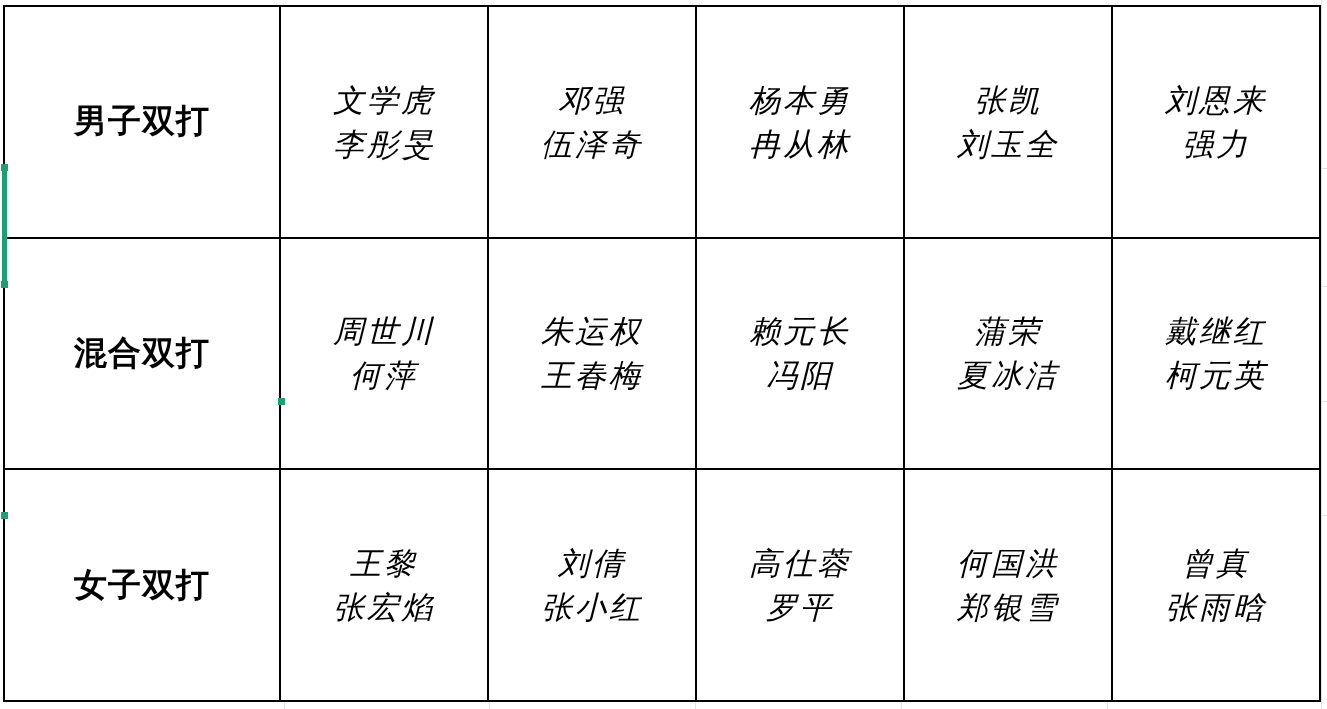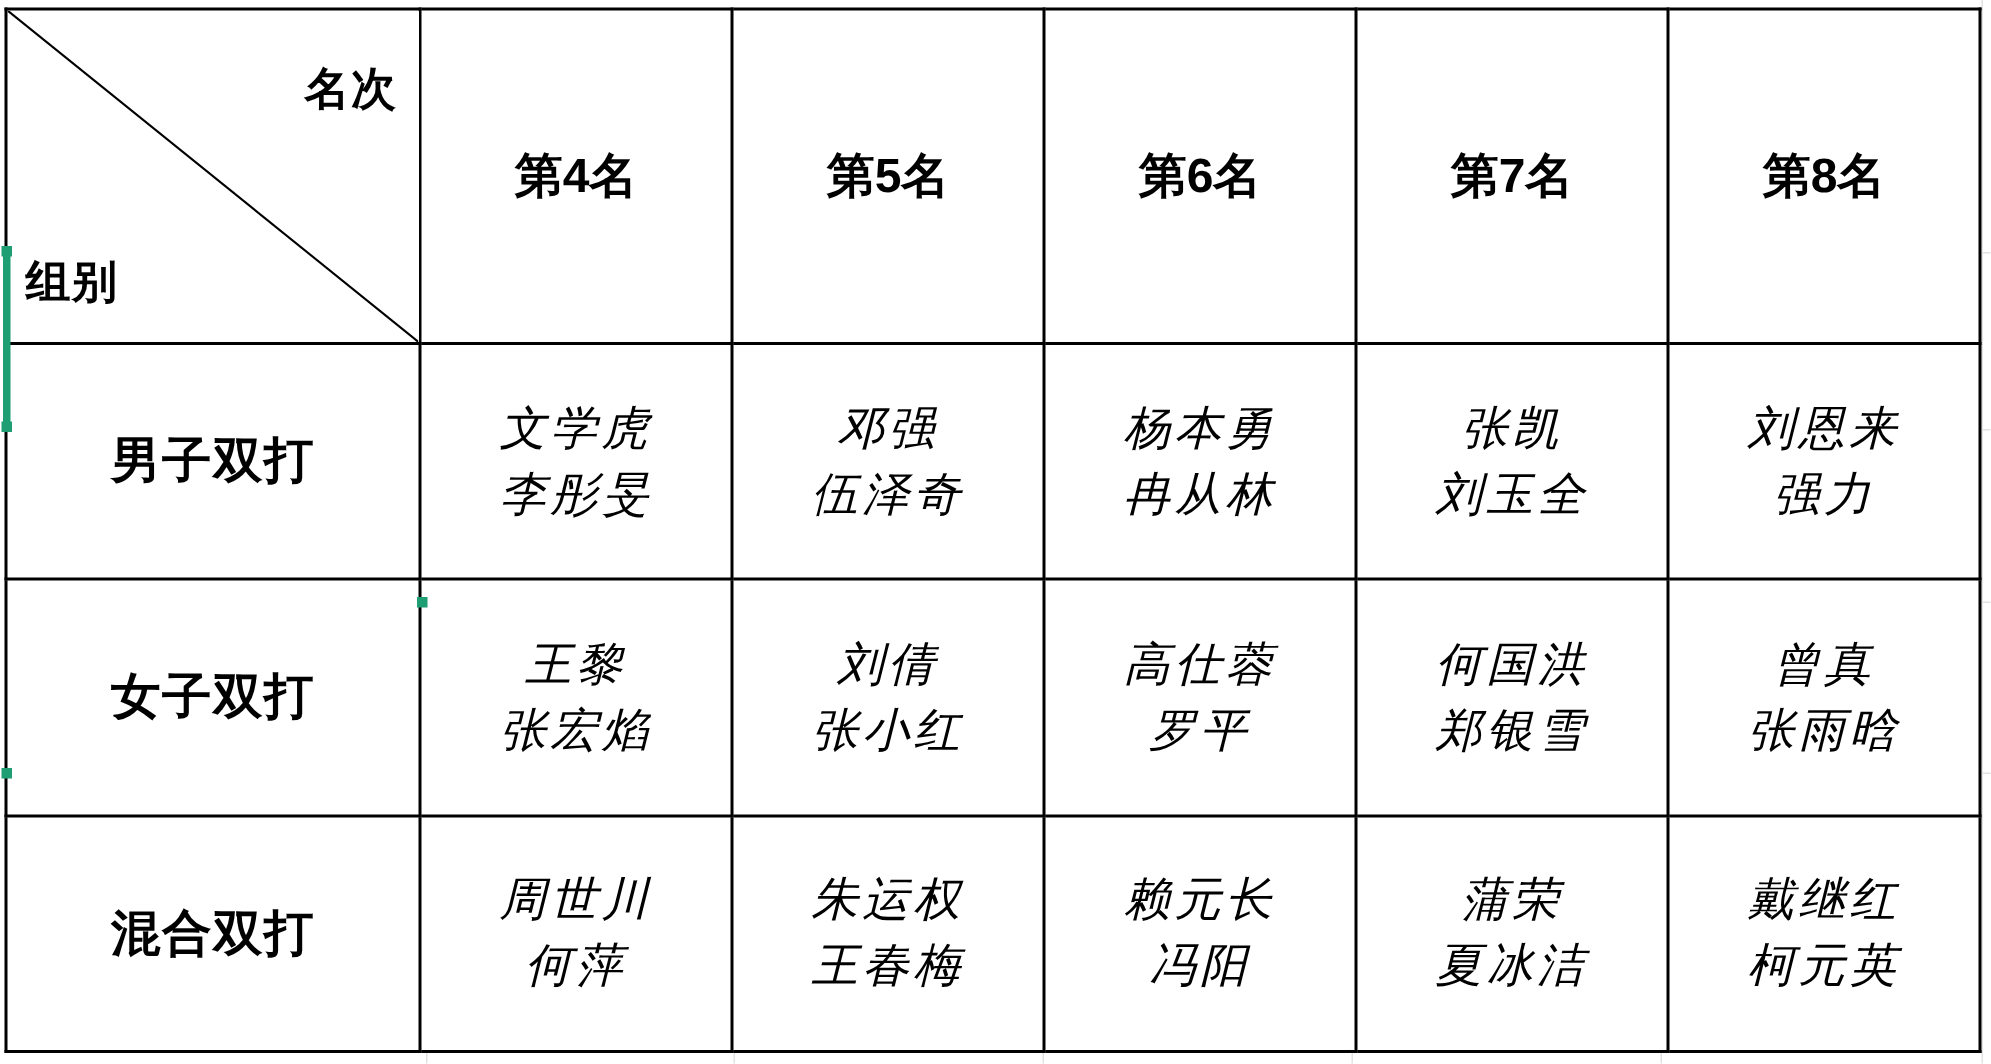--- a/index.html
+++ b/index.html
@@ -180,44 +180,20 @@
     <colgroup>
       <col class="c-label">
       <col class="c-rank">
       <col class="c-rank">
       <col class="c-rank">
       <col class="c-rank">
       <col class="c-rank">
     </colgroup>
     <tbody>
 
-      <tr class="r-head">
-        <td class="corner">
-          <svg class="corner-diagonal" viewBox="0 0 276 163" preserveAspectRatio="none">
-            <line x1="0" y1="0" x2="276" y2="163" stroke="#000000" stroke-width="1.4" vector-effect="non-scaling-stroke"></line>
-          </svg>
-          <span class="corner-rank">名次</span>
-          <span class="corner-group">组别</span>
-        </td>
-        <td>
-          <span class="rank-head">第4名</span>
-        </td>
-        <td>
-          <span class="rank-head">第5名</span>
-        </td>
-        <td>
-          <span class="rank-head">第6名</span>
-        </td>
-        <td>
-          <span class="rank-head">第7名</span>
-        </td>
-        <td>
-          <span class="rank-head">第8名</span>
-        </td>
-      </tr>
 
       <tr class="r-data">
         <td>
           <span class="group-label">男子双打</span>
         </td>
         <td>
           <span class="names">
             <span class="nm">文学虎</span>
             <span class="nm">李彤旻</span>
           </span>
@@ -243,20 +219,56 @@
         <td>
           <span class="names">
             <span class="nm">刘恩来</span>
             <span class="nm">强力</span>
           </span>
         </td>
       </tr>
 
       <tr class="r-data">
         <td>
+          <span class="group-label">混合双打</span>
+        </td>
+        <td>
+          <span class="names">
+            <span class="nm">周世川</span>
+            <span class="nm">何萍</span>
+          </span>
+        </td>
+        <td>
+          <span class="names">
+            <span class="nm">朱运权</span>
+            <span class="nm">王春梅</span>
+          </span>
+        </td>
+        <td>
+          <span class="names">
+            <span class="nm">赖元长</span>
+            <span class="nm">冯阳</span>
+          </span>
+        </td>
+        <td>
+          <span class="names">
+            <span class="nm">蒲荣</span>
+            <span class="nm">夏冰洁</span>
+          </span>
+        </td>
+        <td>
+          <span class="names">
+            <span class="nm">戴继红</span>
+            <span class="nm">柯元英</span>
+          </span>
+        </td>
+      </tr>
+
+      <tr class="r-data">
+        <td>
           <span class="group-label">女子双打</span>
         </td>
         <td>
           <span class="names">
             <span class="nm">王黎</span>
             <span class="nm">张宏焰</span>
           </span>
         </td>
         <td>
           <span class="names">
@@ -273,56 +285,20 @@
         <td>
           <span class="names">
             <span class="nm">何国洪</span>
             <span class="nm">郑银雪</span>
           </span>
         </td>
         <td>
           <span class="names">
             <span class="nm">曾真</span>
             <span class="nm">张雨晗</span>
-          </span>
-        </td>
-      </tr>
-
-      <tr class="r-data">
-        <td>
-          <span class="group-label">混合双打</span>
-        </td>
-        <td>
-          <span class="names">
-            <span class="nm">周世川</span>
-            <span class="nm">何萍</span>
-          </span>
-        </td>
-        <td>
-          <span class="names">
-            <span class="nm">朱运权</span>
-            <span class="nm">王春梅</span>
-          </span>
-        </td>
-        <td>
-          <span class="names">
-            <span class="nm">赖元长</span>
-            <span class="nm">冯阳</span>
-          </span>
-        </td>
-        <td>
-          <span class="names">
-            <span class="nm">蒲荣</span>
-            <span class="nm">夏冰洁</span>
-          </span>
-        </td>
-        <td>
-          <span class="names">
-            <span class="nm">戴继红</span>
-            <span class="nm">柯元英</span>
           </span>
         </td>
       </tr>
 
 
     </tbody>
   </table>
 
   <div class="selection-band"></div>
   <div class="selection-handle sel-dot-a"></div>

